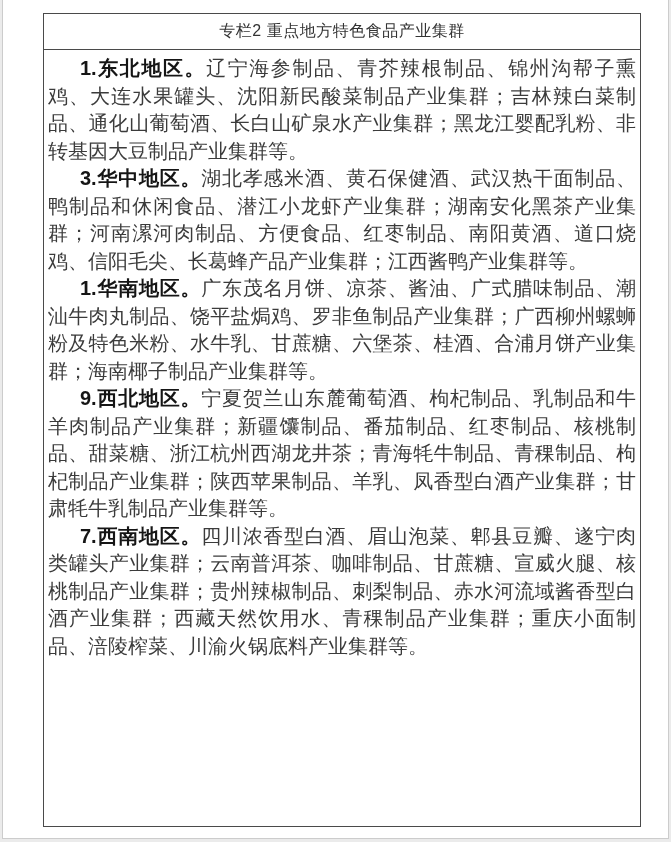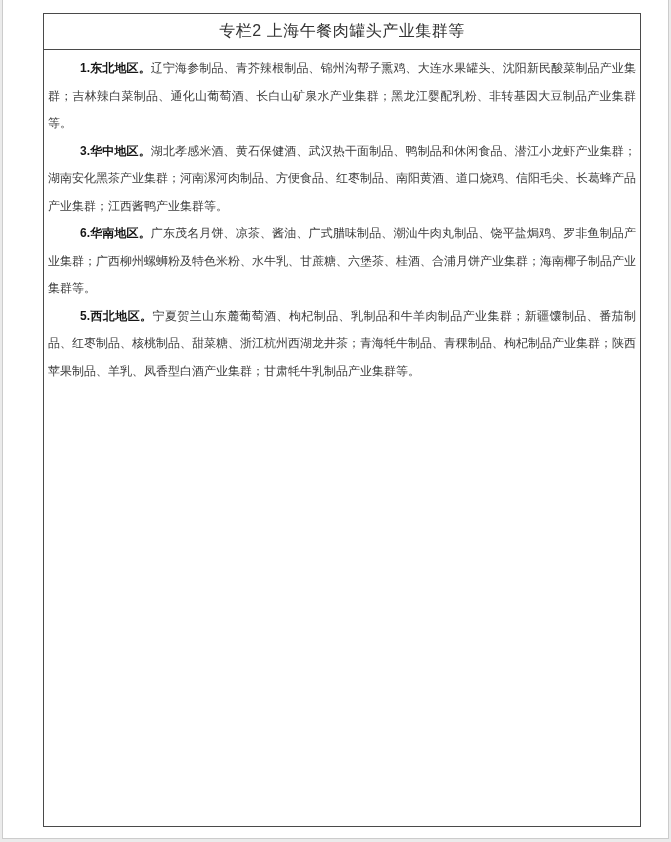--- a/index.html
+++ b/index.html
@@ -44,43 +44,44 @@
   .box-title {
     font-size: 16px;
     color: var(--title-text, #333333);
     letter-spacing: 0.5px;
   }
   .box-body {
     box-sizing: border-box;
     height: 776px;
     padding: 5px 4px 0 4px;
     overflow: hidden;
-    font-size: 12px;
+    font-size: 20px;
     line-height: 27.5px;
     color: var(--body-text, #3b3b3b);
     text-align: justify;
     text-justify: inter-ideograph;
   }
   .para {
     margin: 0;
     text-indent: 32px;
   }
   .region-heading {
     font-weight: 700;
     color: var(--heading-text, #151515);
   }
 </style>
 </head>
 <body>
 
 <div class="page">
   <div class="column-box">
     <div class="box-title-row">
-      <span class="box-title">专栏2 上海午餐肉罐头产业集群等</span>
+      <span class="box-title">专栏2 重点地方特色食品产业集群</span>
     </div>
     <div class="box-body" id="sections">
         <p class="para"><b class="region-heading">1.东北地区。</b><span>辽宁海参制品、青芥辣根制品、锦州沟帮子熏鸡、大连水果罐头、沈阳新民酸菜制品产业集群；吉林辣白菜制品、通化山葡萄酒、长白山矿泉水产业集群；黑龙江婴配乳粉、非转基因大豆制品产业集群等。</span></p>
         <p class="para"><b class="region-heading">3.华中地区。</b><span>湖北孝感米酒、黄石保健酒、武汉热干面制品、鸭制品和休闲食品、潜江小龙虾产业集群；湖南安化黑茶产业集群；河南漯河肉制品、方便食品、红枣制品、南阳黄酒、道口烧鸡、信阳毛尖、长葛蜂产品产业集群；江西酱鸭产业集群等。</span></p>
-        <p class="para"><b class="region-heading">6.华南地区。</b><span>广东茂名月饼、凉茶、酱油、广式腊味制品、潮汕牛肉丸制品、饶平盐焗鸡、罗非鱼制品产业集群；广西柳州螺蛳粉及特色米粉、水牛乳、甘蔗糖、六堡茶、桂酒、合浦月饼产业集群；海南椰子制品产业集群等。</span></p>
-        <p class="para"><b class="region-heading">5.西北地区。</b><span>宁夏贺兰山东麓葡萄酒、枸杞制品、乳制品和牛羊肉制品产业集群；新疆馕制品、番茄制品、红枣制品、核桃制品、甜菜糖、浙江杭州西湖龙井茶；青海牦牛制品、青稞制品、枸杞制品产业集群；陕西苹果制品、羊乳、凤香型白酒产业集群；甘肃牦牛乳制品产业集群等。</span></p>
+        <p class="para"><b class="region-heading">1.华南地区。</b><span>广东茂名月饼、凉茶、酱油、广式腊味制品、潮汕牛肉丸制品、饶平盐焗鸡、罗非鱼制品产业集群；广西柳州螺蛳粉及特色米粉、水牛乳、甘蔗糖、六堡茶、桂酒、合浦月饼产业集群；海南椰子制品产业集群等。</span></p>
+        <p class="para"><b class="region-heading">9.西北地区。</b><span>宁夏贺兰山东麓葡萄酒、枸杞制品、乳制品和牛羊肉制品产业集群；新疆馕制品、番茄制品、红枣制品、核桃制品、甜菜糖、浙江杭州西湖龙井茶；青海牦牛制品、青稞制品、枸杞制品产业集群；陕西苹果制品、羊乳、凤香型白酒产业集群；甘肃牦牛乳制品产业集群等。</span></p>
+        <p class="para"><b class="region-heading">7.西南地区。</b><span>四川浓香型白酒、眉山泡菜、郫县豆瓣、遂宁肉类罐头产业集群；云南普洱茶、咖啡制品、甘蔗糖、宣威火腿、核桃制品产业集群；贵州辣椒制品、刺梨制品、赤水河流域酱香型白酒产业集群；西藏天然饮用水、青稞制品产业集群；重庆小面制品、涪陵榨菜、川渝火锅底料产业集群等。</span></p>
       </div>
   </div>
 </div>
 
 </body></html>

